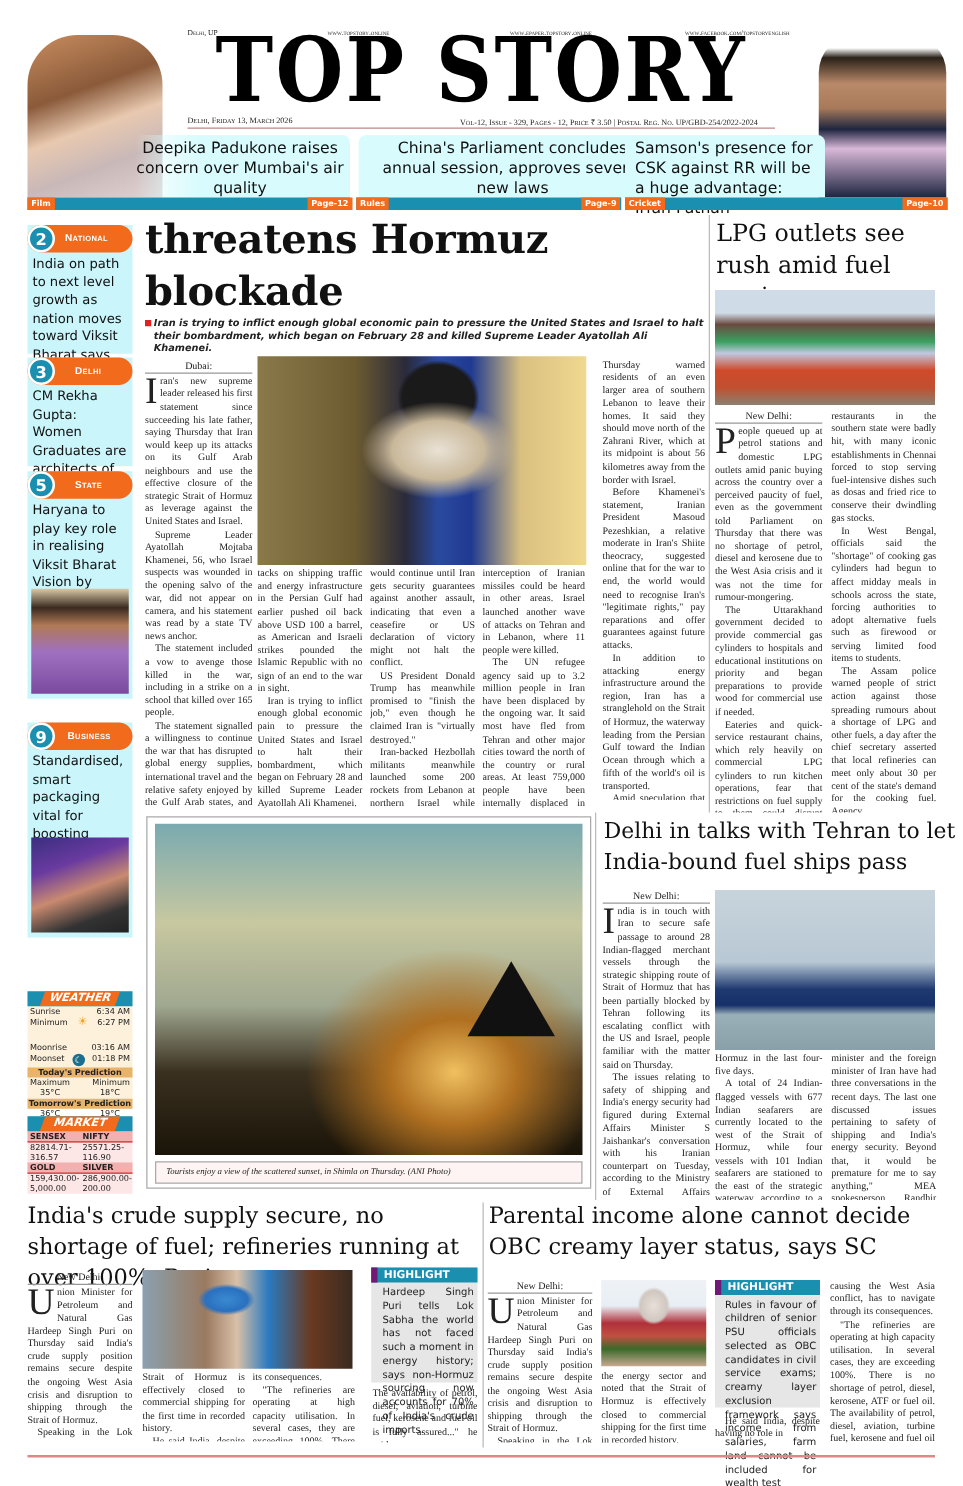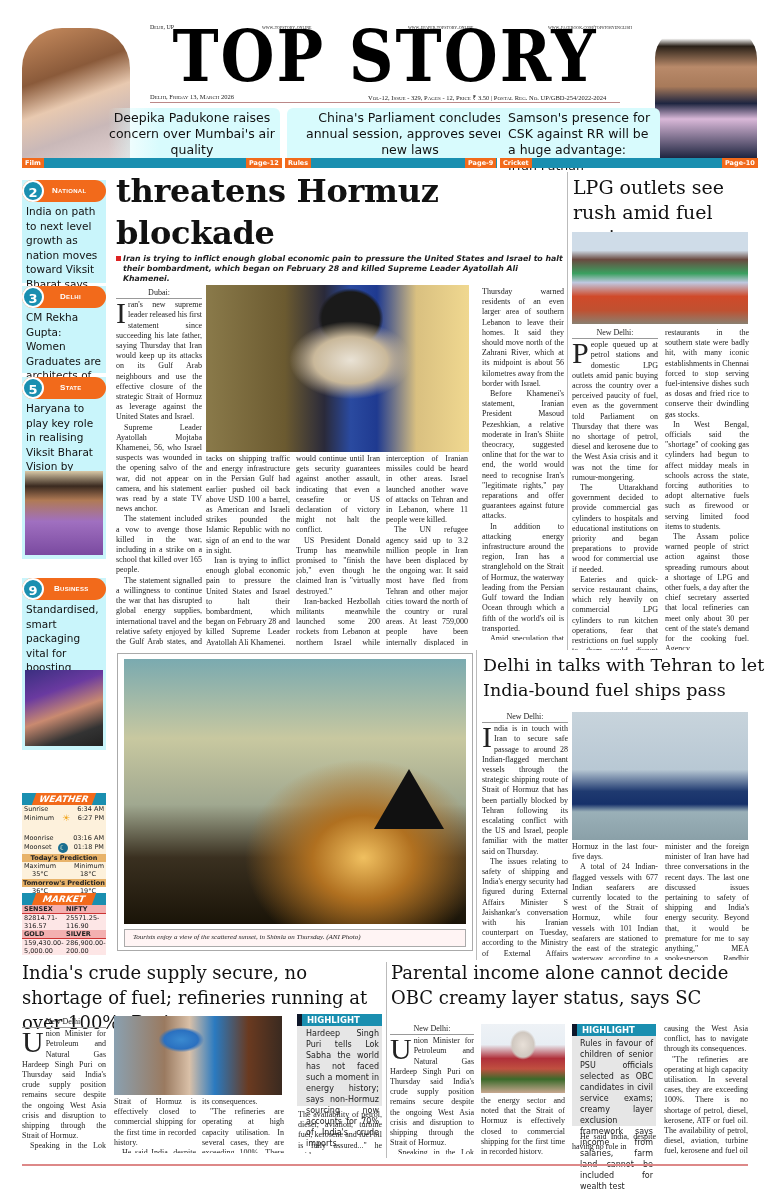--- a/index.html
+++ b/index.html
@@ -27,21 +27,21 @@
 .weather{position:absolute;left:22px;width:84px;background:#fdf1dc;font-family:"DejaVu Sans",sans-serif;font-size:6.5px;color:#222}
 .wx-head{height:12px;background:#1a8fb0;position:relative;overflow:hidden}
 .wx-head span{position:absolute;left:12px;right:12px;top:0;height:12px;background:#f26a1b;color:#fff;text-align:center;font-weight:bold;font-size:9px;line-height:12px;transform:skewX(-20deg)}
 .wx-row{display:flex;justify-content:space-between;padding:0 2px;line-height:8.5px}
 .wx-bar{background:#e8b36a;text-align:center;font-weight:bold;line-height:8px;color:#222}
 .market{position:absolute;left:22px;width:84px;background:#fde6e6;font-family:"DejaVu Sans",sans-serif;font-size:6.5px;color:#222}
 .mk-lbl{display:flex;background:#f3b0b0;font-weight:bold;line-height:8px;border-bottom:1px solid #c33}
 .mk-lbl span,.mk-val span{flex:1;padding-left:2px}
 .mk-val{display:flex;line-height:8px}
 .highlight{position:absolute;background:#e6e6e6;font-family:"DejaVu Sans",sans-serif;font-size:8px;line-height:11px;color:#222}
-.hl-head{height:12px;background:#1a8fb0;border-left:5px solid #0f172a;color:#fff;font-weight:bold;font-size:8.5px;line-height:12px;padding-left:5px}
+.hl-head{height:12px;background:#1a8fb0;border-left:5px solid #701a75;color:#fff;font-weight:bold;font-size:8.5px;line-height:12px;padding-left:5px}
 .caption{position:absolute;font-family:Liberation Serif, serif;font-style:italic;font-size:7px;color:#222}
 </style>
 </head>
 <body>
 
 <div class="photo" style="left:22px;top:28px;width:108px;height:130px;background:linear-gradient(160deg,#c98d5f 0%,#8a5a3a 35%,#e8c9b0 55%,#c9b8b8 75%,#e3d2d2 100%);border-radius:40px 40px 0 0"></div>
 <div class="photo" style="left:655px;top:28px;width:102px;height:130px;background:linear-gradient(180deg,#fff 0%,#fff 8%,#2a2118 14%,#b98a6a 30%,#a87a5a 45%,#1e2540 58%,#d9b8d8 70%,#1e2540 100%);border-radius:30px 30px 0 0"></div>
 
 <div class="abs masthead-meta" style="left:150px;top:24px">Delhi, UP</div>
 <div class="abs masthead-meta" style="left:262px;top:24px">www.topstory.online</div>

